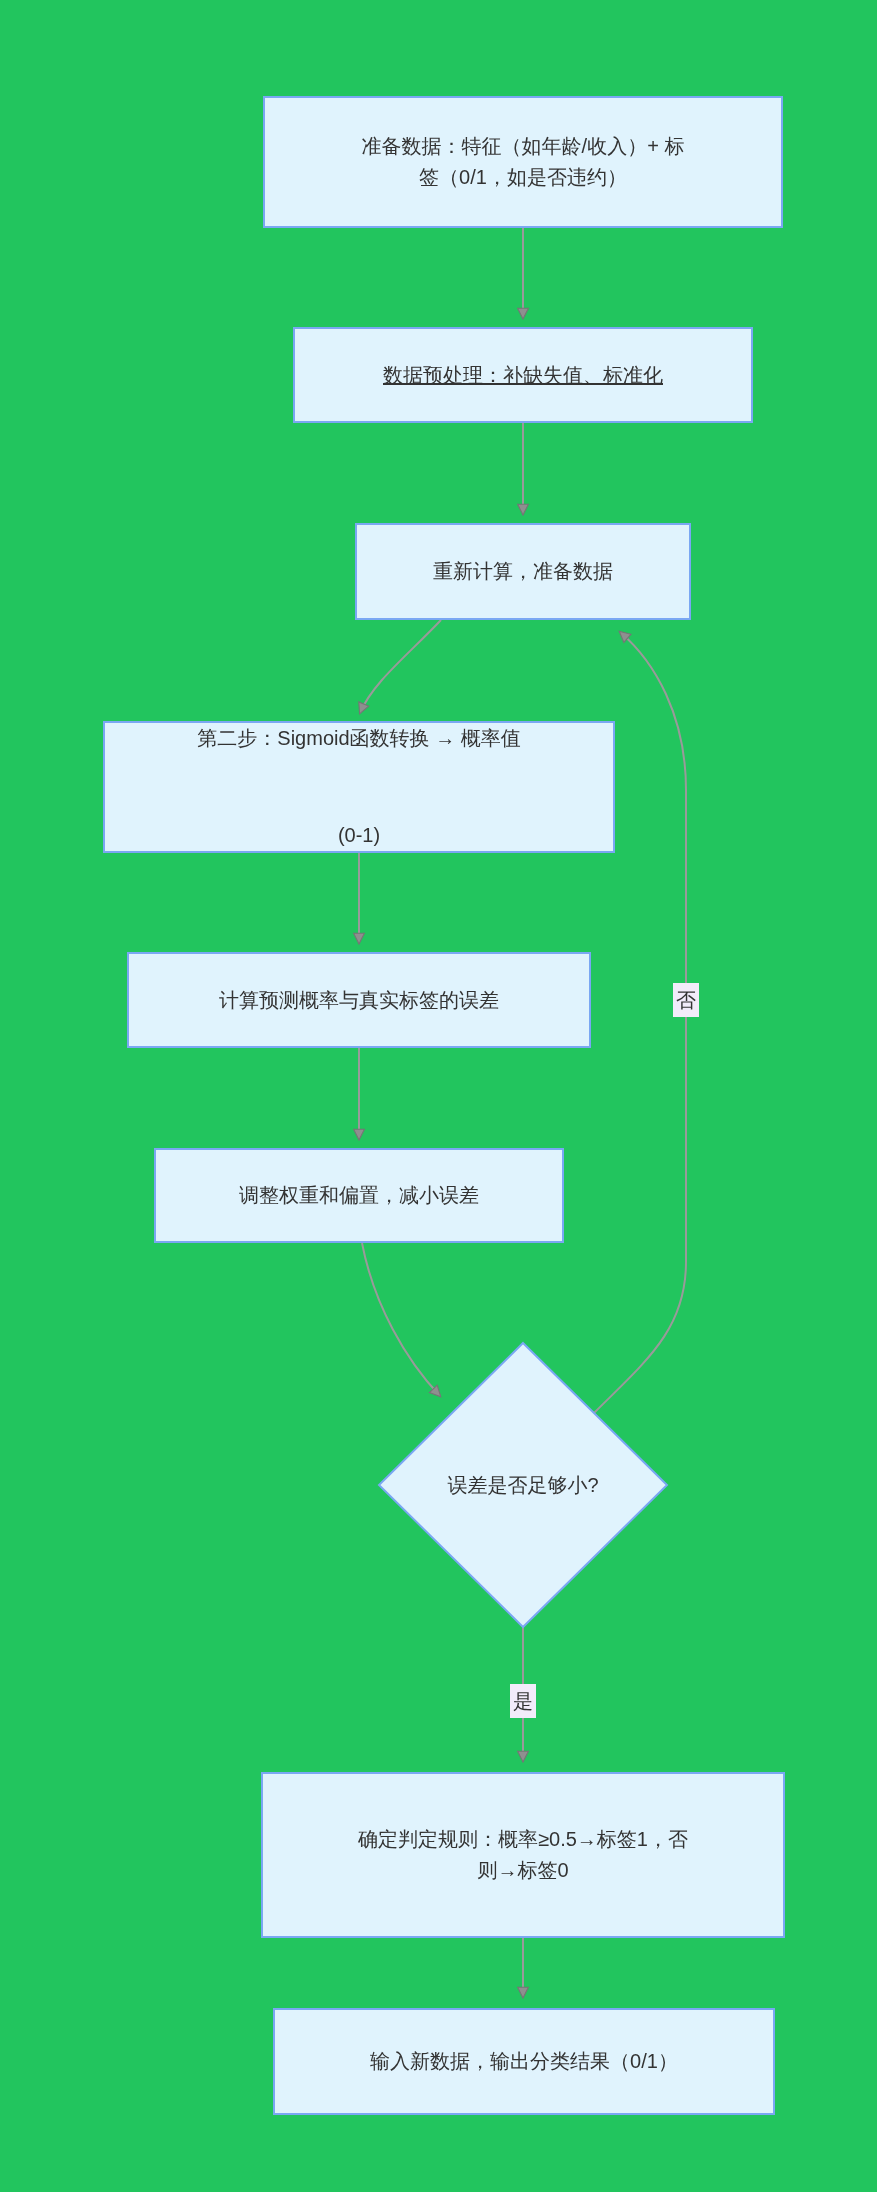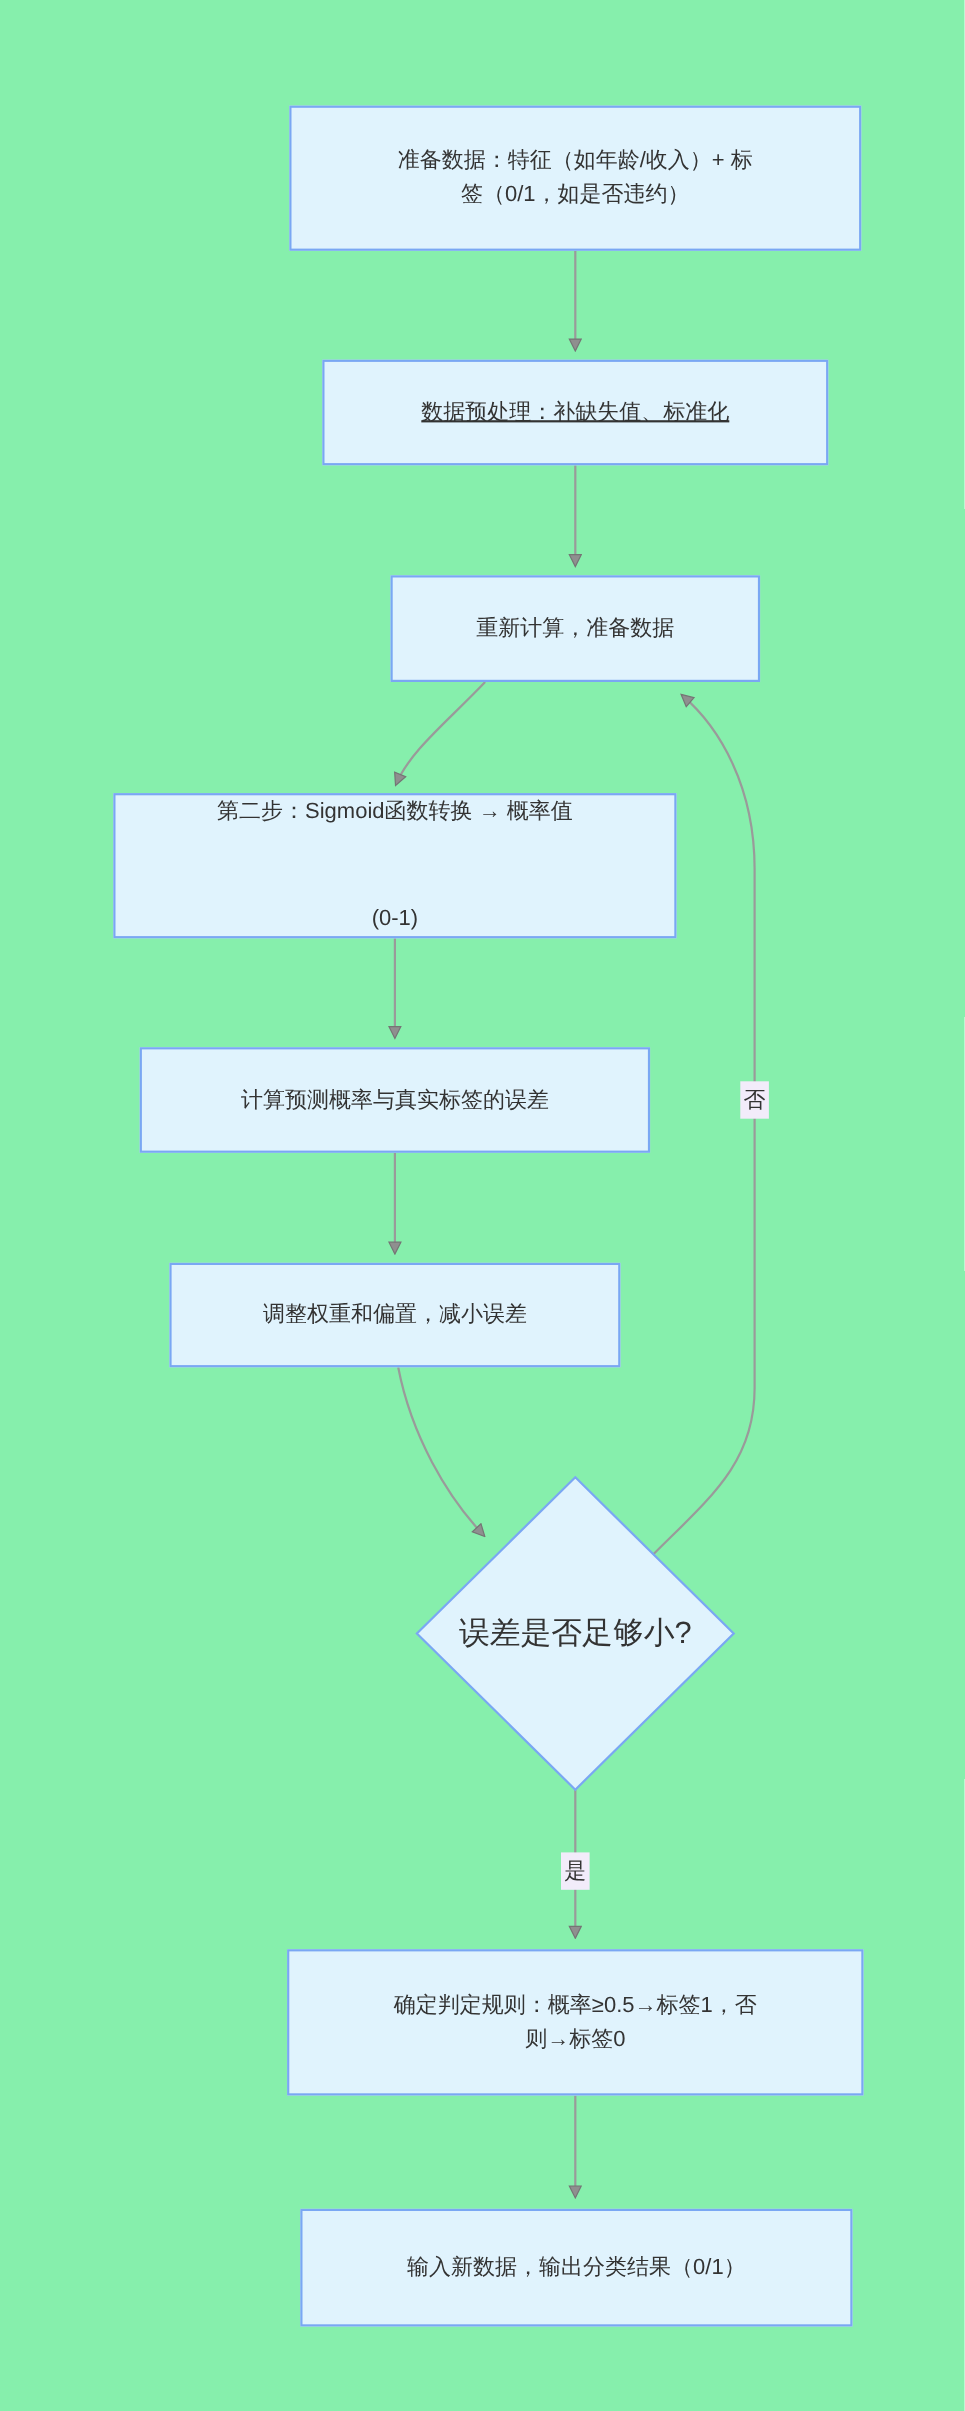--- a/index.html
+++ b/index.html
@@ -4,21 +4,21 @@
 <style>
   html, body {
     margin: 0;
     padding: 0;
     background: #ffffff;
   }
   .canvas {
     position: relative;
     width: 877px;
     height: 2192px;
-    background: #86efac;
+    background: #22c55e;
     overflow: hidden;
     font-family: "Liberation Sans", "DejaVu Sans", sans-serif;
     color: #333333;
   }
   .edges-layer {
     position: absolute;
     left: 0;
     top: 0;
     width: 877px;
     height: 2192px;
@@ -46,30 +46,30 @@
     font-size: 20px;
     line-height: 31px;
     color: #333333;
   }
   .node-prepare  { left: 263px; top: 96px;  width: 520px; height: 132px; }
   .node-preprocess { left: 293px; top: 327px; width: 460px; height: 96px; text-decoration: underline; }
   .node-recompute { left: 355px; top: 523px; width: 336px; height: 97px; }
   .node-sigmoid  { left: 103px; top: 721px; width: 512px; height: 132px; justify-content: space-between; }
   .node-error    { left: 127px; top: 952px; width: 464px; height: 96px; }
   .node-adjust   { left: 154px; top: 1148px; width: 410px; height: 95px; }
-  .node-rule     { left: 261px; top: 1772px; width: 524px; height: 133px; }
+  .node-rule     { left: 261px; top: 1772px; width: 524px; height: 166px; }
   .node-predict  { left: 273px; top: 2008px; width: 502px; height: 107px; }
   .diamond-label {
     position: absolute;
     left: 523px;
     top: 1485px;
     transform: translate(-50%, -50%);
     width: 240px;
     text-align: center;
-    font-size: 28px;
+    font-size: 20px;
     line-height: 30px;
     color: #333333;
   }
   .edge-label {
     position: absolute;
     transform: translate(-50%, -50%);
     background: #f2ecfa;
     padding: 4px 3px;
     font-size: 20px;
     line-height: 26px;

